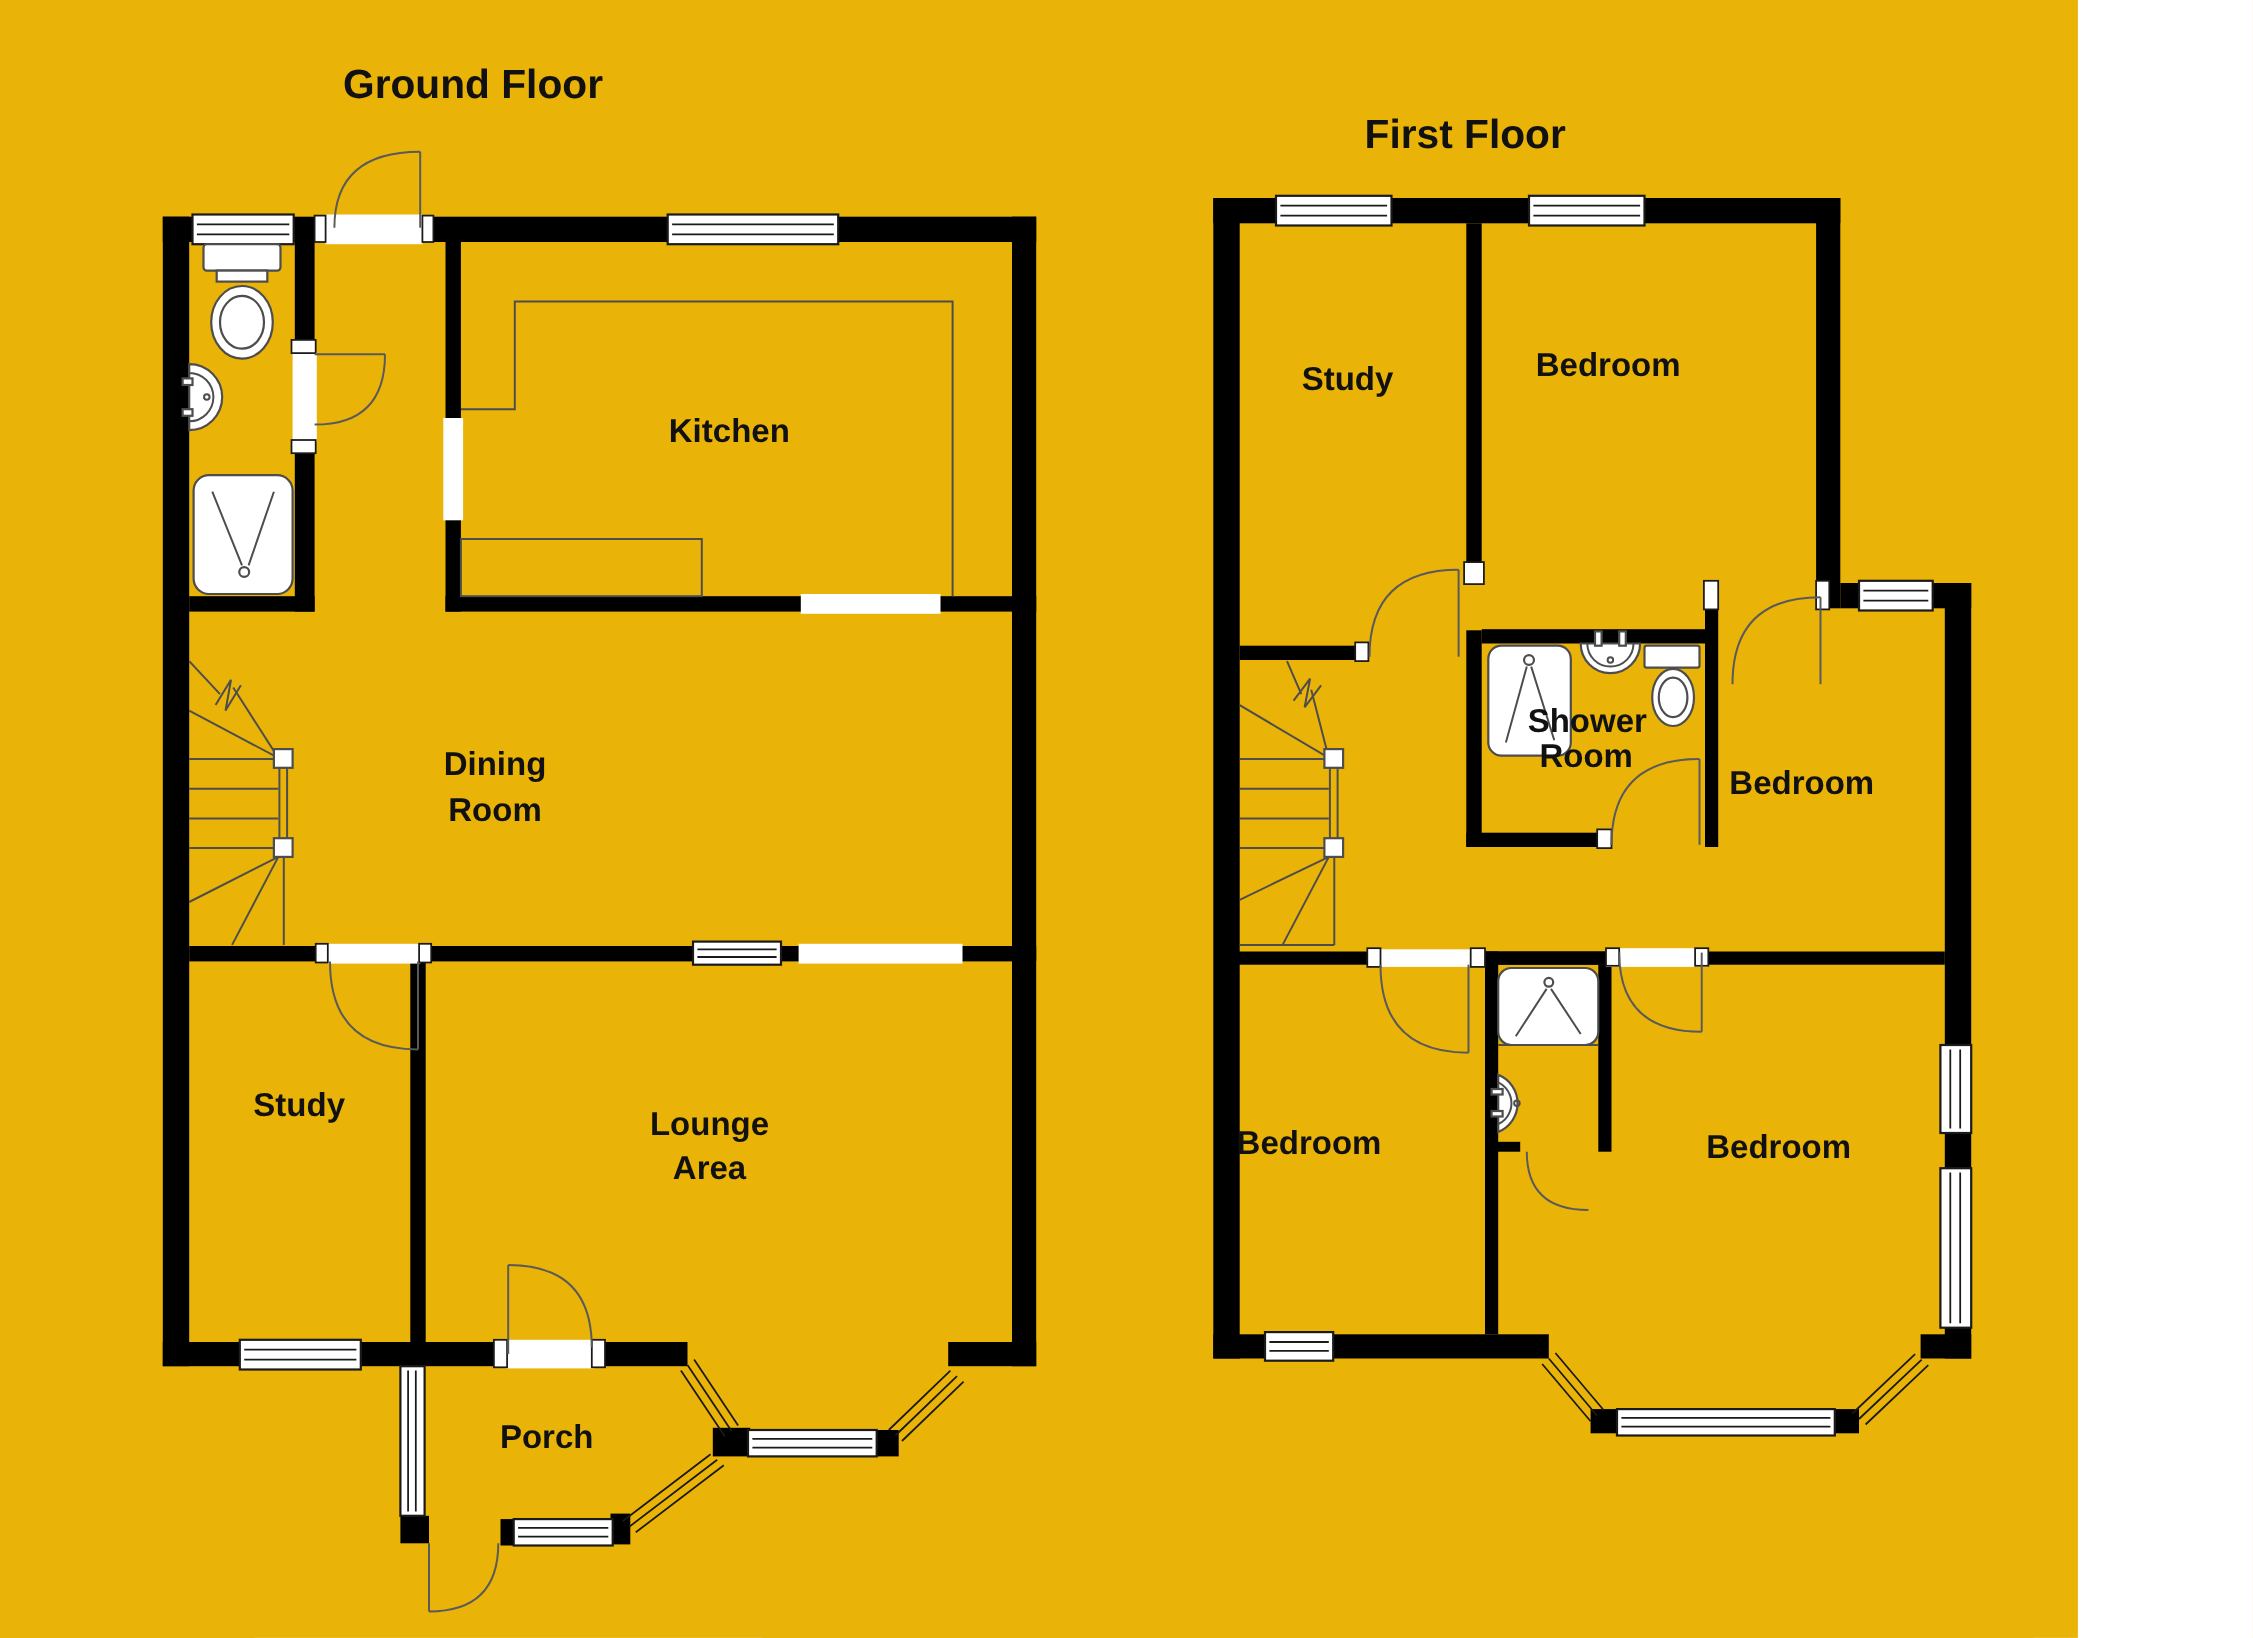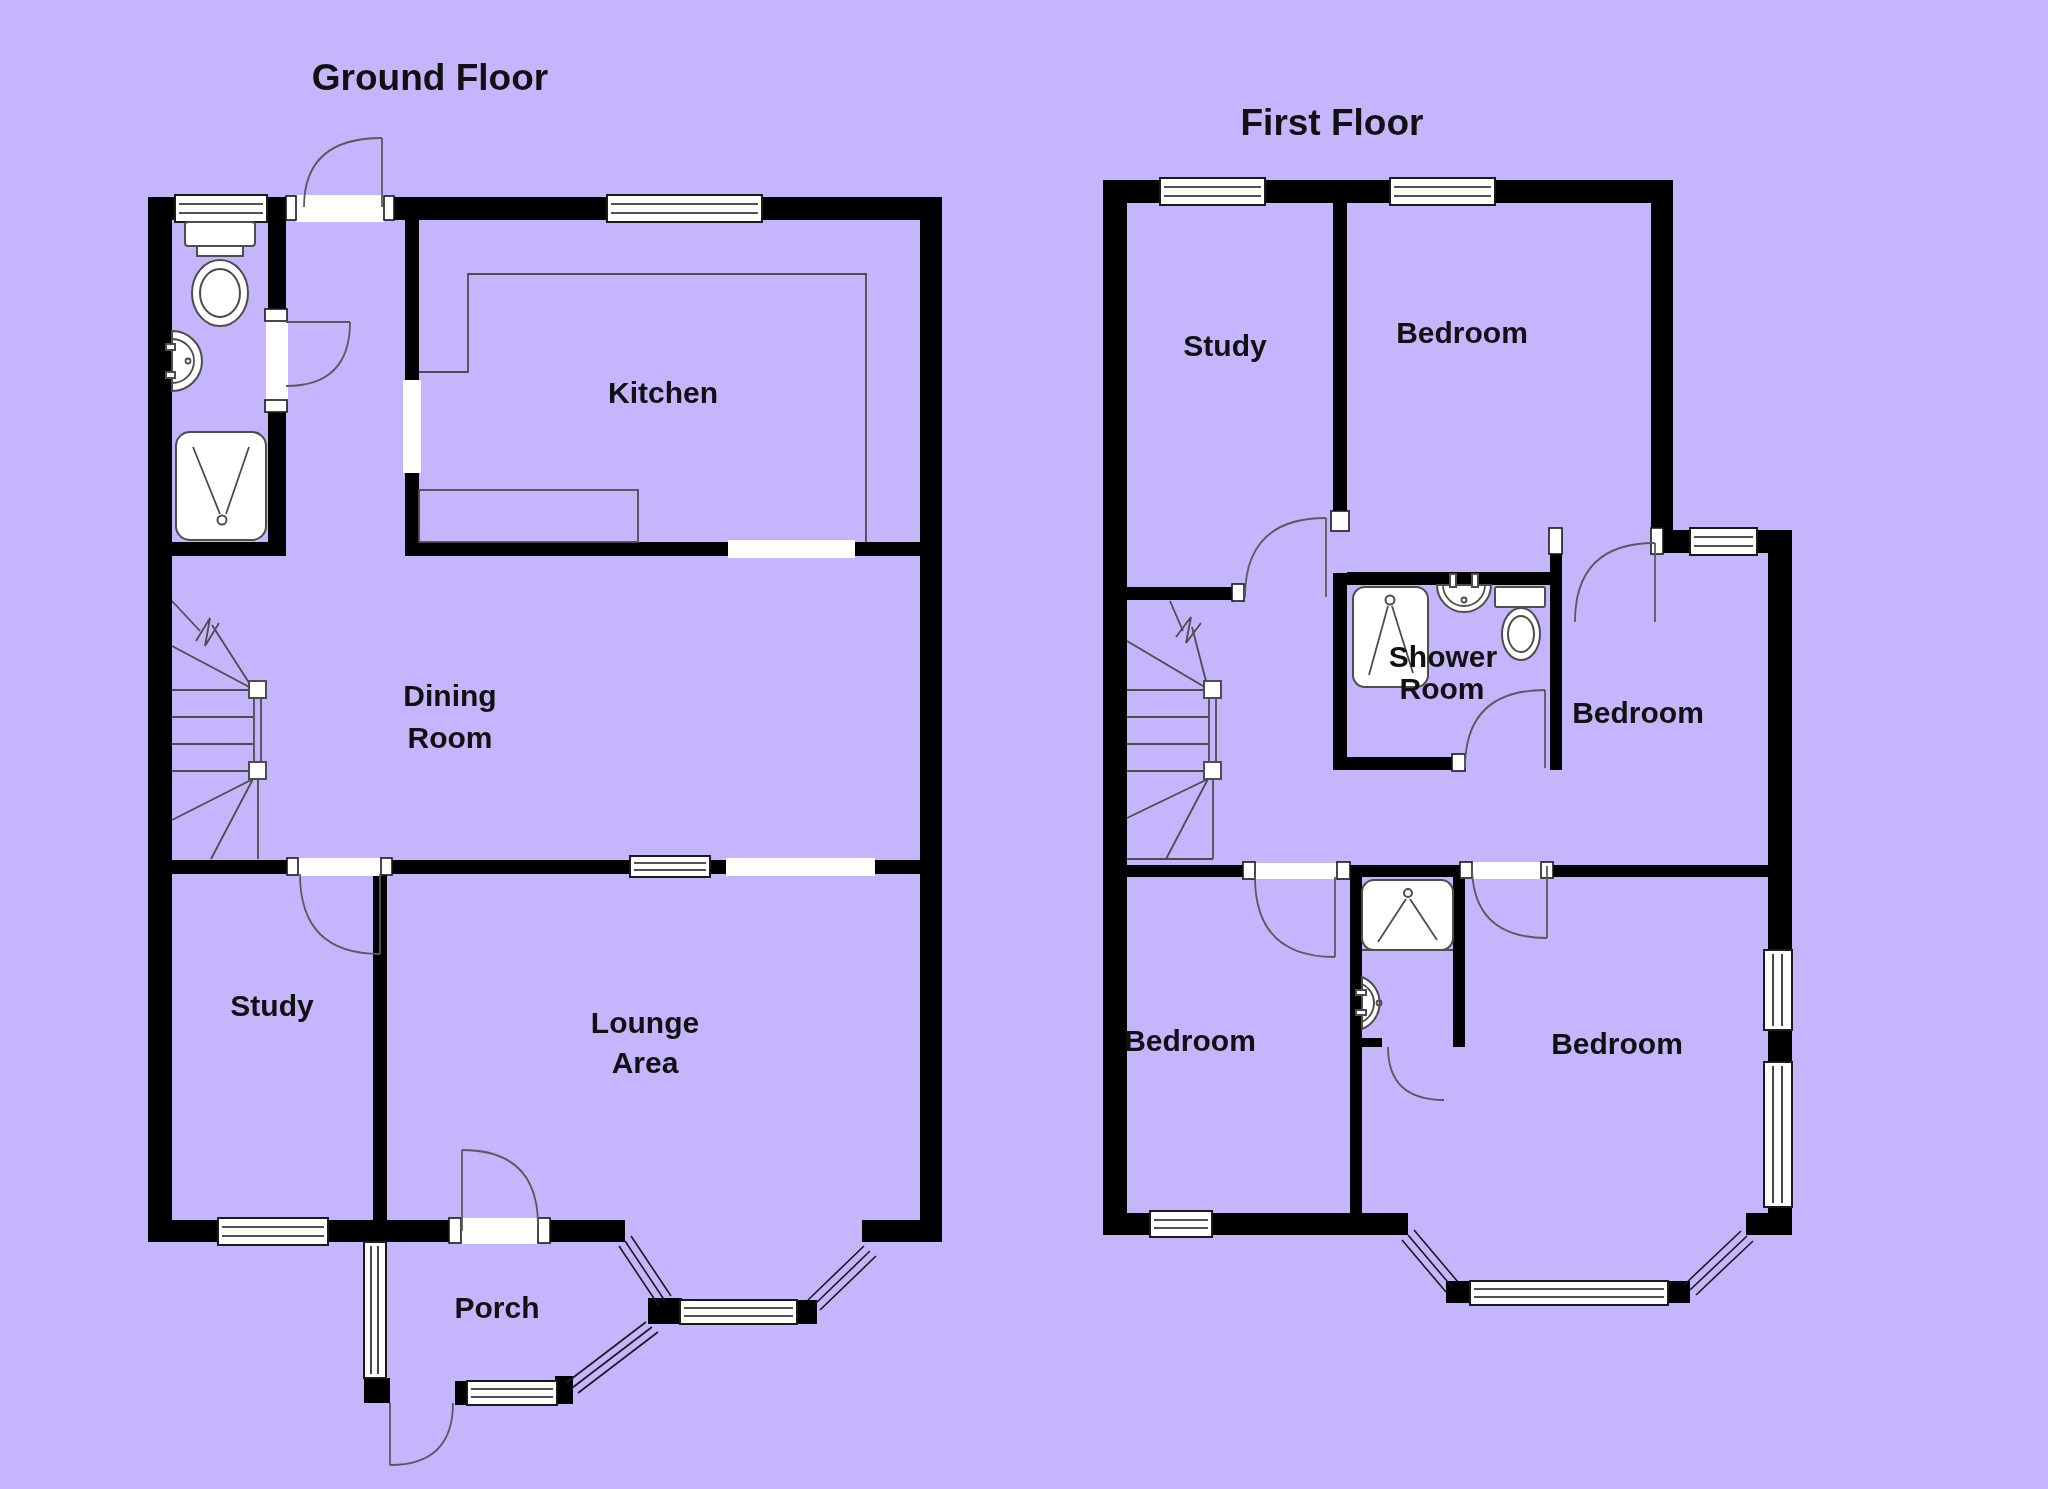--- a/index.html
+++ b/index.html
@@ -1,16 +1,16 @@
 <!DOCTYPE html>
 <html><head>
 <meta charset="utf-8">
 <style>
   html,body{margin:0;padding:0;background:#ffffff;}
-  .stage{position:relative;width:2048px;height:1489px;background:#c4b5fd;overflow:hidden;}
+  .stage{position:relative;width:1889px;height:1489px;background:#eab308;overflow:hidden;}
   svg{position:absolute;left:0;top:0;}
   .wall{fill:#000000;stroke:none;}
   .gap{fill:#ffffff;stroke:none;}
   .sill{fill:#ffffff;stroke:#1a1a1a;stroke-width:1.6;}
   .win{fill:#ffffff;stroke:#1a1a1a;stroke-width:2;}
   .winline{stroke:#1a1a1a;stroke-width:1.6;fill:none;}
   .thin{stroke:#4d4d4d;stroke-width:1.8;fill:none;}
   .fix{stroke:#4d4d4d;stroke-width:2;fill:#ffffff;}
   .arc{stroke:#5a5a5a;stroke-width:1.8;fill:none;}
   .floor-title{font:700 37px "Liberation Sans", sans-serif;fill:#111;text-anchor:middle;}

